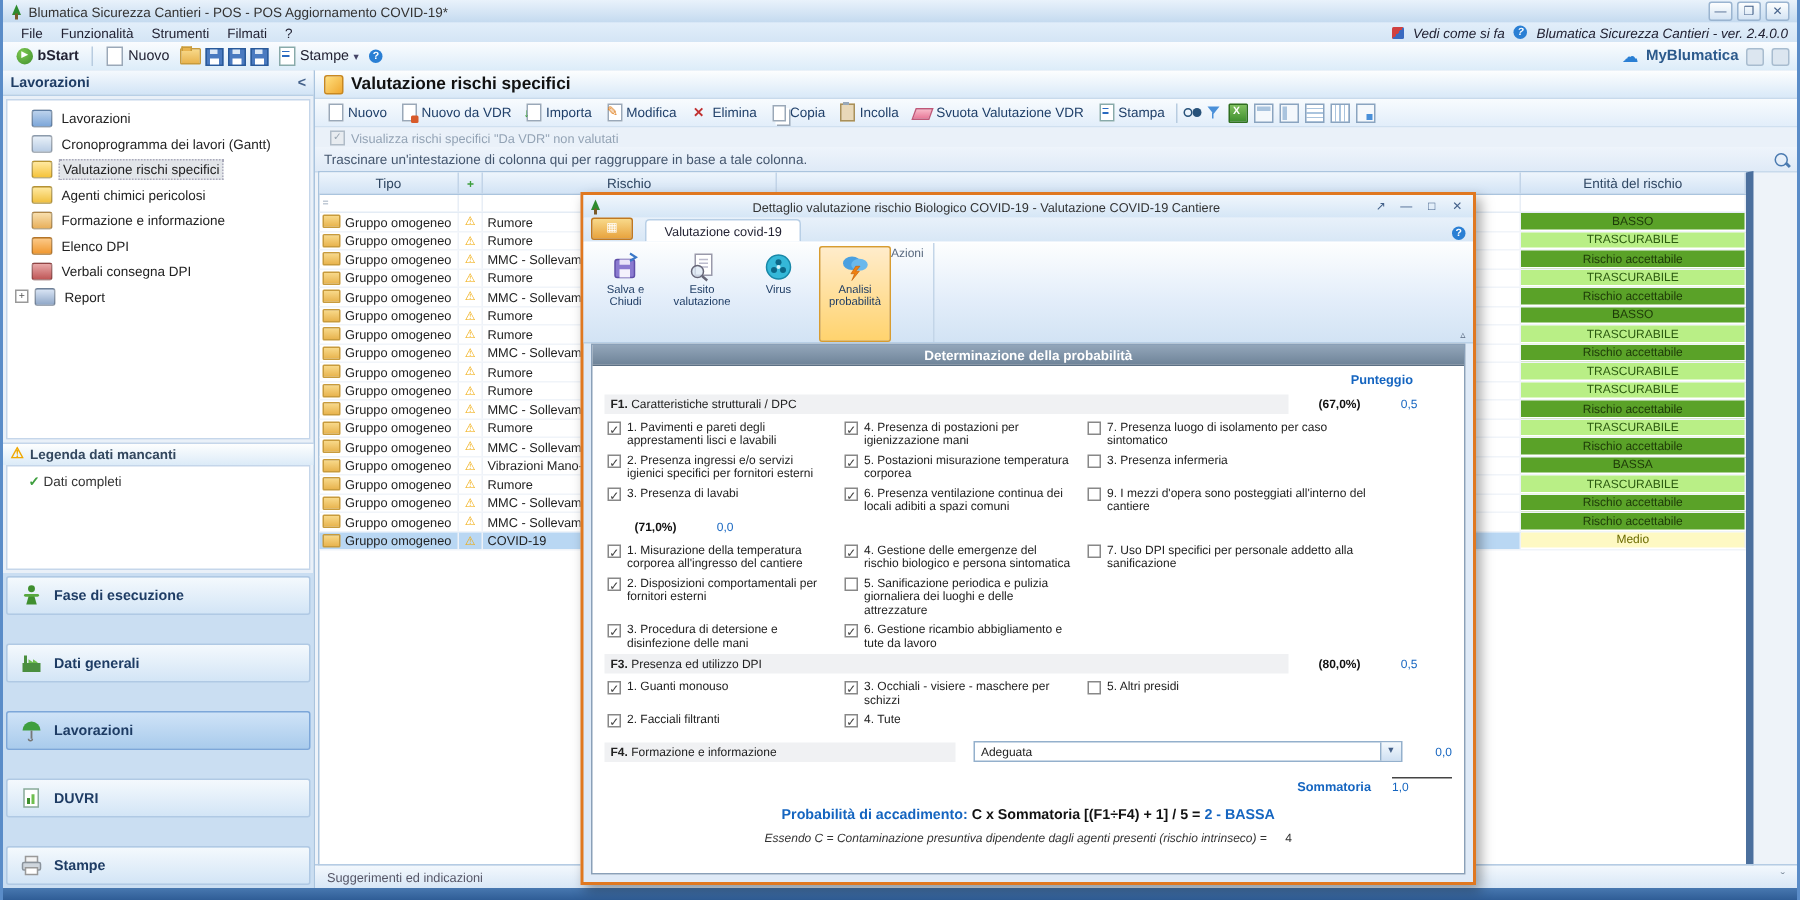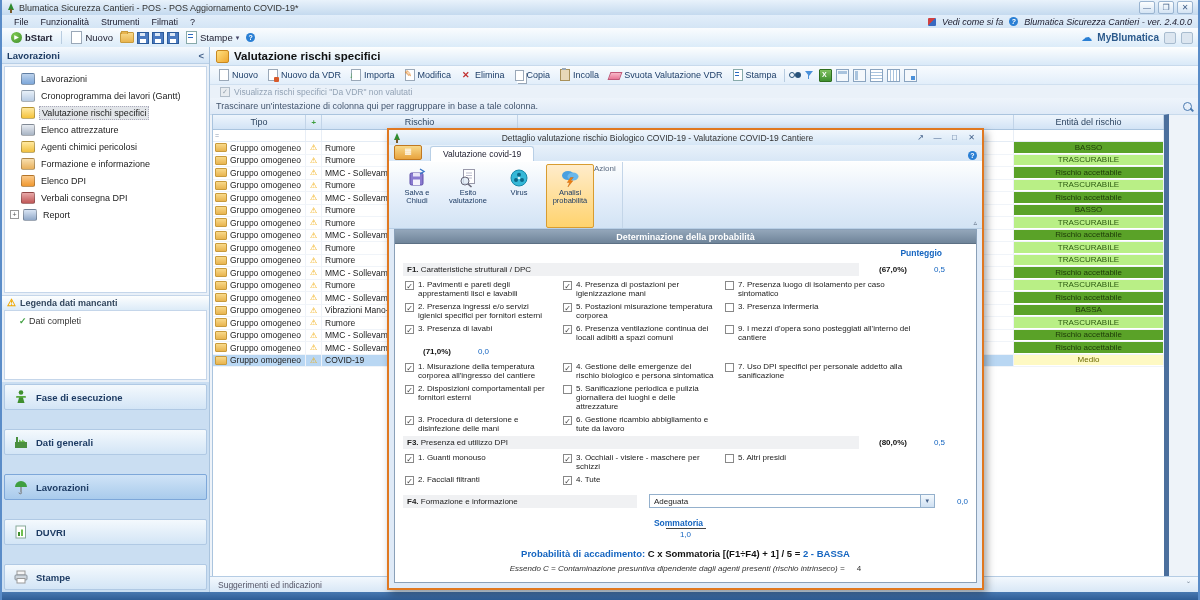--- a/index.html
+++ b/index.html
@@ -158,23 +158,23 @@
   .cell3:nth-child(1){width:148px;padding-right:10px;}
   .cell3:nth-child(2){width:152px;padding-right:10px;}
   .cell3:nth-child(3){width:190px;}
   .cb{flex:0 0 9px;width:9px;height:9px;border:1px solid #888;background:#fff;font-size:8px;line-height:9px;text-align:center;color:#444;margin-top:1px;box-sizing:border-box;}
   .cb-lab{line-height:9px;}
   .f4{display:flex;align-items:center;margin-top:9px;}
   .f4-label{width:235px;background:#f0f1f3;height:13px;line-height:13px;padding-left:4px;}
   .f4-select{margin-left:12px;width:292px;height:14px;border:1px solid #94b0cc;background:#fff;display:flex;align-items:center;padding-left:4px;box-sizing:border-box;}
   .dd-btn{margin-left:auto;width:13px;height:12px;background:linear-gradient(#f4f9fd,#cfe0f2);border-left:1px solid #94b0cc;text-align:center;font-size:7px;color:#44618a;line-height:12px;}
   .f4-score{width:34px;text-align:right;color:#1565c0;}
-  .somm{display:flex;justify-content:flex-end;align-items:center;margin-top:10px;padding-right:0;flex-direction:column;}
+  .somm{display:flex;justify-content:flex-end;align-items:center;margin-top:10px;padding-right:0;}
   .somm-label{color:#1565c0;font-weight:bold;font-size:8.5px;margin-right:14px;}
-  .somm-val{width:40px;text-align:center;color:#1565c0;border-top:1px solid #444;padding-top:1px;}
+  .somm-val{width:40px;text-align:left;color:#1565c0;border-top:1px solid #444;padding-top:1px;}
   .formula{margin-top:9px;text-align:center;font-size:9.5px;}
   .formula .fl{color:#1565c0;font-weight:bold;}
   .formula .fx{color:#111;font-weight:bold;}
   .formula .fr{color:#1565c0;font-weight:bold;}
   .note{margin-top:5px;text-align:center;font-style:italic;font-size:8px;color:#333;}
   .note .nv{font-style:normal;margin-left:10px;}
 </style>
 </head>
 <body>
 
@@ -246,24 +246,20 @@
         </div>
         <div class="tree-item">
           <span class="tre tre-gantt-icon"></span>
           <span class="tree-label">Cronoprogramma dei lavori (Gantt)</span>
         </div>
         <div class="tree-item sel">
           <span class="tre tre-risk-icon"></span>
           <span class="tree-label">Valutazione rischi specifici</span>
         </div>
         <div class="tree-item">
-          <span class="tre tre-equipment-icon"></span>
-          <span class="tree-label">Elenco attrezzature</span>
-        </div>
-        <div class="tree-item">
           <span class="tre tre-chemical-icon"></span>
           <span class="tree-label">Agenti chimici pericolosi</span>
         </div>
         <div class="tree-item">
           <span class="tre tre-training-icon"></span>
           <span class="tree-label">Formazione e informazione</span>
         </div>
         <div class="tree-item">
           <span class="tre tre-dpi-icon"></span>
           <span class="tree-label">Elenco DPI</span>

